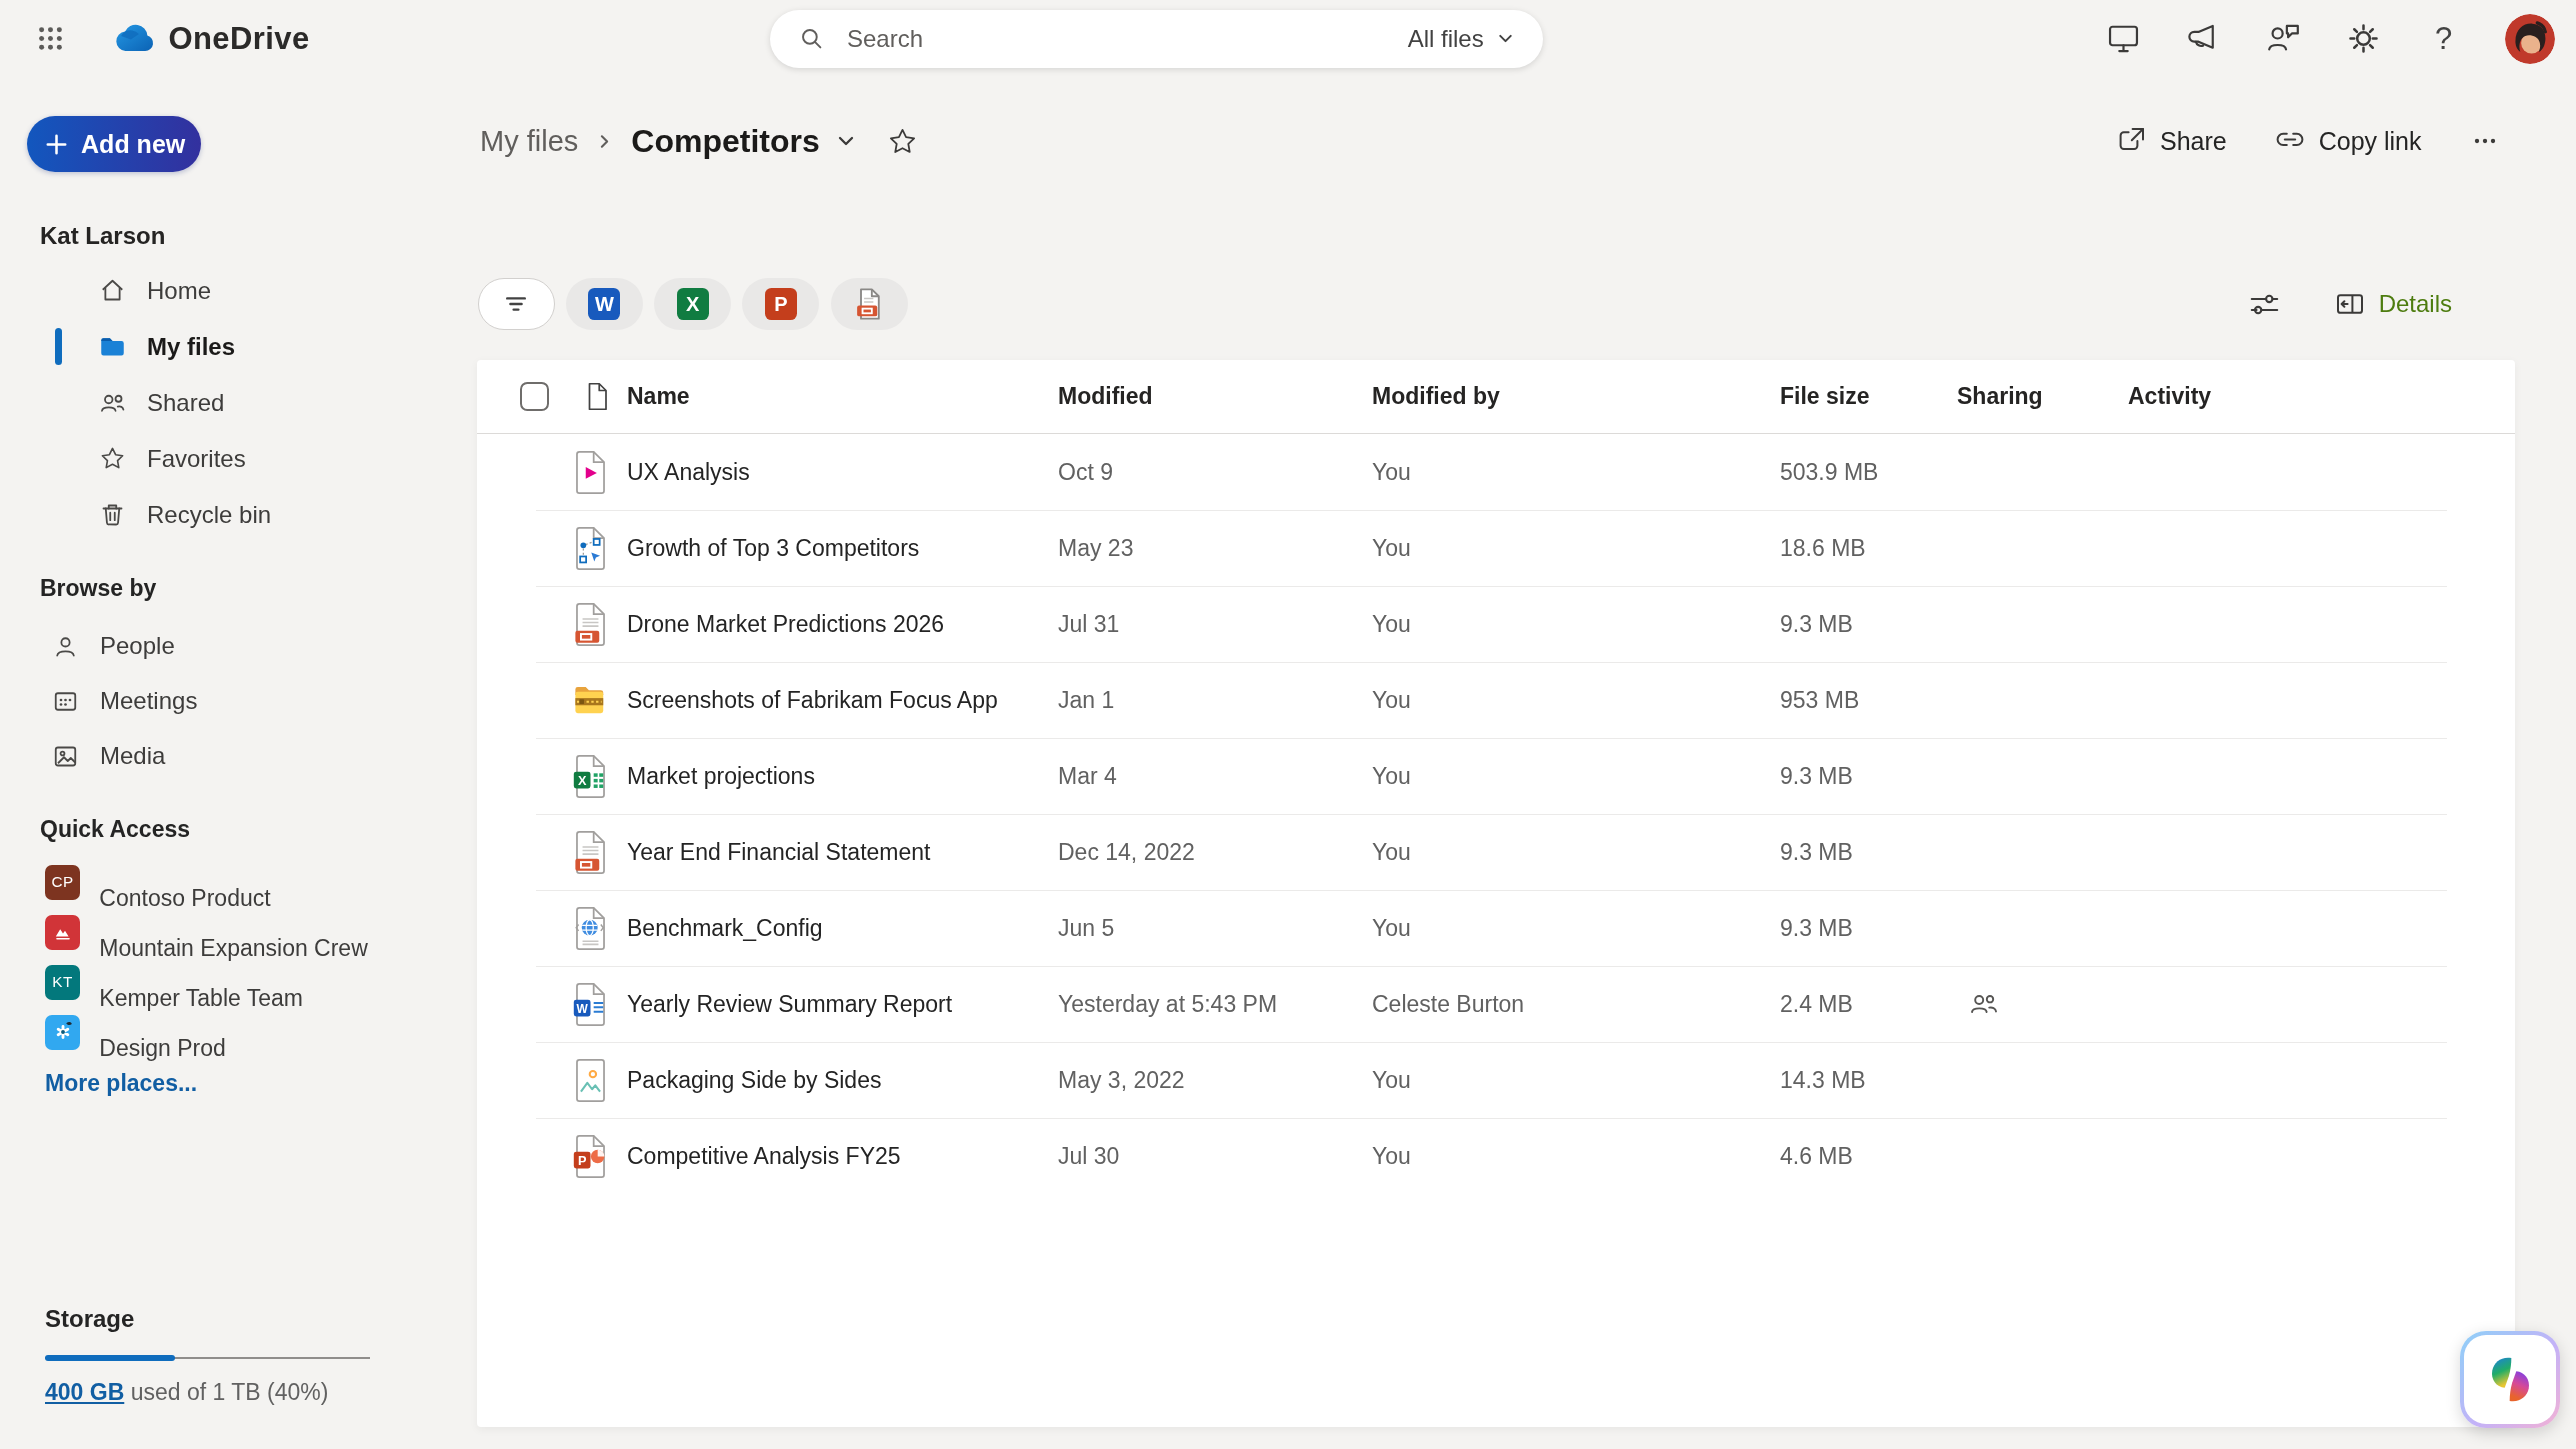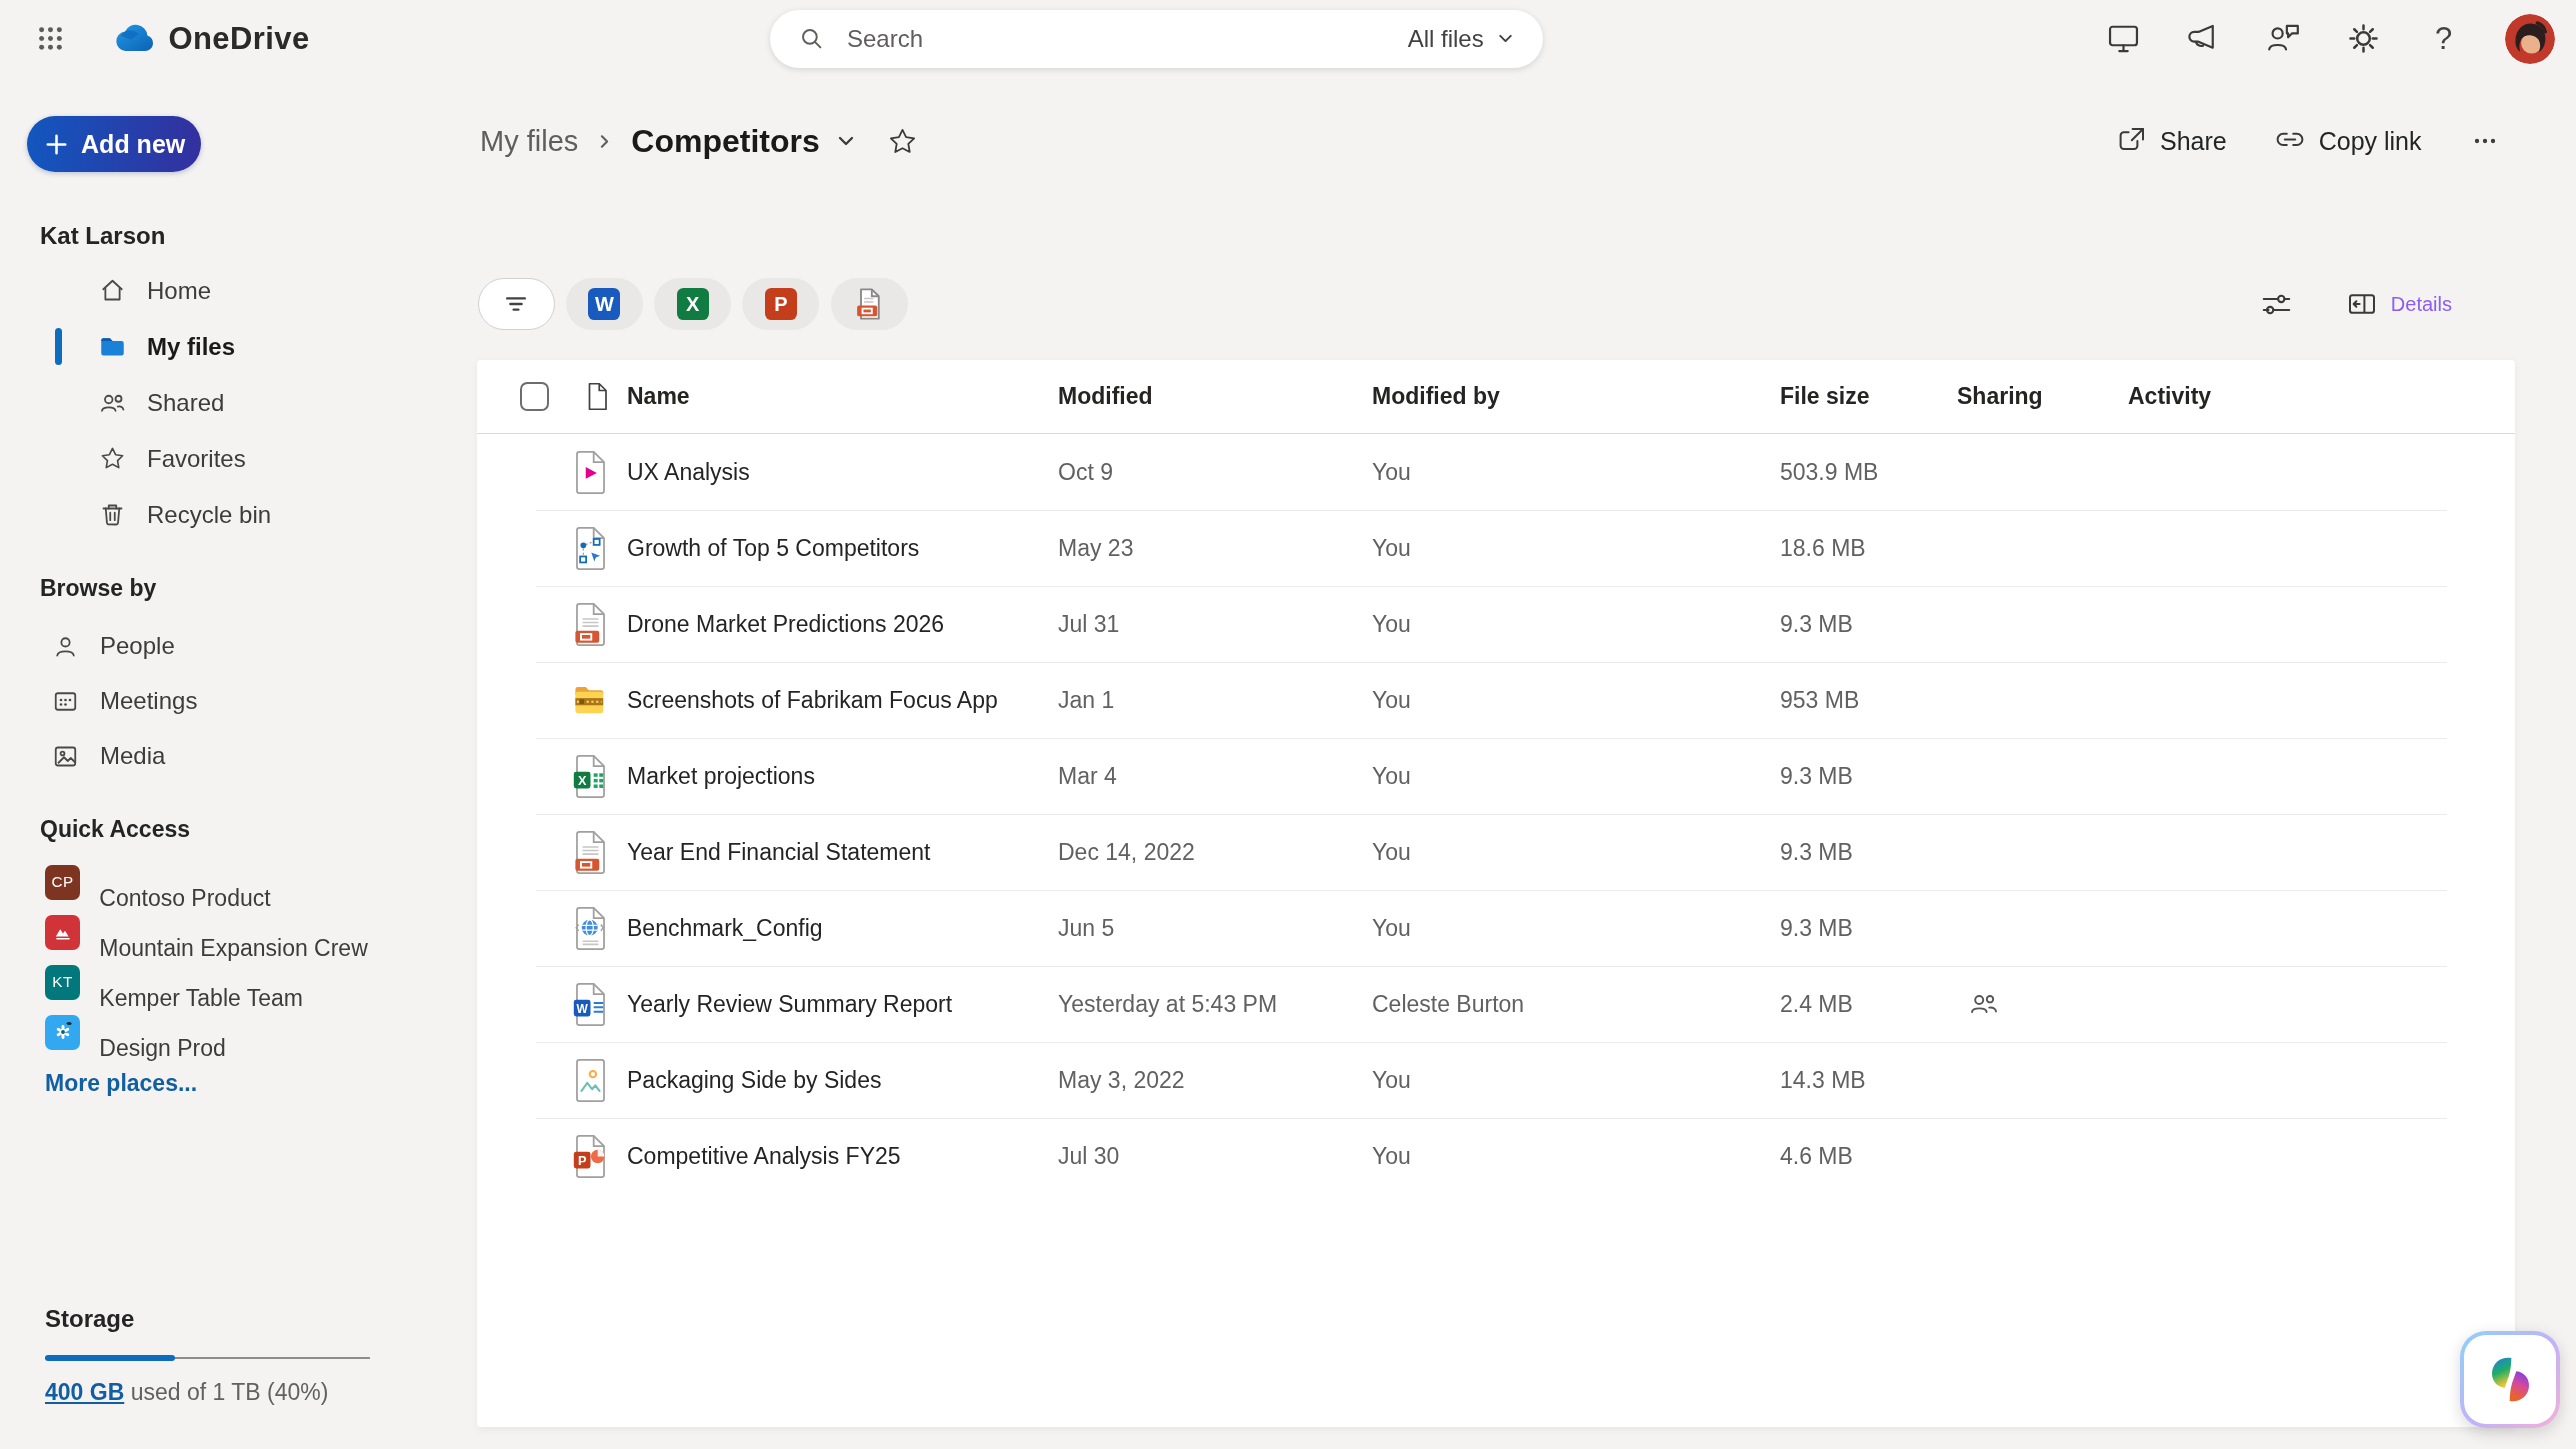--- a/index.html
+++ b/index.html
@@ -65,21 +65,21 @@
   .action { display:flex; align-items:center; gap:13px; cursor:pointer; color:#3b3a39; }
   .action-label { font-size:25px; color:#242424; }
 
   .filter-row { position:absolute; top:201px; left:26.6px; right:61px; height:52px; display:flex; align-items:center; gap:11.3px; }
   .pill { width:77px; height:52px; border-radius:26px; background:#e9e8e7; display:flex; align-items:center; justify-content:center; cursor:pointer; }
   .pill.outlined { background:#fff; border:1.6px solid #d2d0ce; color:#424242; }
   .office-badge { width:32px; height:32px; border-radius:6.4px; display:flex; align-items:center; justify-content:center; }
   .office-badge span { color:#fff; font-size:20px; font-weight:700; }
   .view-controls { margin-left:auto; display:flex; align-items:center; gap:52px; padding-right:63px; color:#3b3a39; }
   .details-btn { display:flex; align-items:center; gap:13px; cursor:pointer; }
-  .details-label { font-size:20px; color:#8b5cf6; }
+  .details-label { font-size:24px; color:#4d7c0f; }
   .sliders { cursor:pointer; }
 
   
   .files-panel { position:absolute; left:26px; right:61px; top:283px; bottom:22.5px; background:#fff; border-radius:4px;
                  box-shadow:0 2.4px 8px rgba(0,0,0,.05); overflow:hidden; }
   .thead, .trow { display:grid; grid-template-columns:90px 60px 431px 314px 408px 177px 171px 1fr; align-items:center; }
   .thead { height:74px; border-bottom:1.2px solid #dcdad8; }
   .th { font-size:23px; font-weight:600; color:#252423; cursor:pointer; }
   .hd-cb { justify-self:start; margin-left:43px; width:29px; height:29px; border:2px solid #6f6d6b; border-radius:7.2px; background:#fff; cursor:pointer; }
   .hd-doc { justify-self:center; color:#424242; cursor:pointer; }
@@ -530,21 +530,21 @@
         <svg width="35" height="45" viewBox="0 0 44 56">
             <path d="M8 2h18l13 13v36a3 3 0 0 1-3 3H8a3 3 0 0 1-3-3V5a3 3 0 0 1 3-3Z" fill="#fff" stroke="#a19f9d" stroke-width="2.2"></path>
             <path d="M26 2v13h13" fill="none" stroke="#a19f9d" stroke-width="2.2"></path>
             <path d="M16 23 26 19.5M13 28v8" stroke="#9d9b99" stroke-width="1.6" stroke-dasharray="2.6 2.6" fill="none"></path>
             <circle cx="13" cy="24" r="3.6" fill="#0f6cbd"></circle>
             <rect x="26" y="16" width="7.5" height="7.5" fill="none" stroke="#0f6cbd" stroke-width="2.2"></rect>
             <rect x="9" y="38" width="7.5" height="7.5" fill="none" stroke="#0f6cbd" stroke-width="2.2"></rect>
             <path d="M23 33l11 4.2-5.2 2-2 5L23 33Z" fill="#2a7ad4"></path>
           </svg>
       </span>
-      <span class="cell-name">Growth of Top 5 Competitors</span>
+      <span class="cell-name">Growth of Top 3 Competitors</span>
       <span class="cell-dim">May 23</span>
       <span class="cell-dim">You</span>
       <span class="cell-dim">18.6 MB</span>
       <span></span>
         <span></span>
     </div>
 
     <div class="trow">
       <span class="ficon">
         <svg width="35" height="45" viewBox="0 0 44 56">

